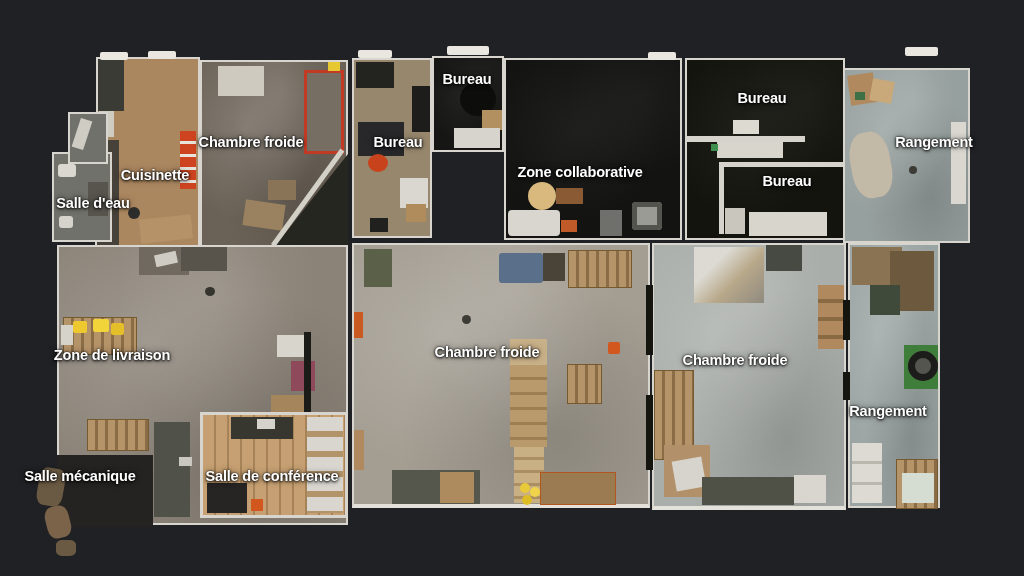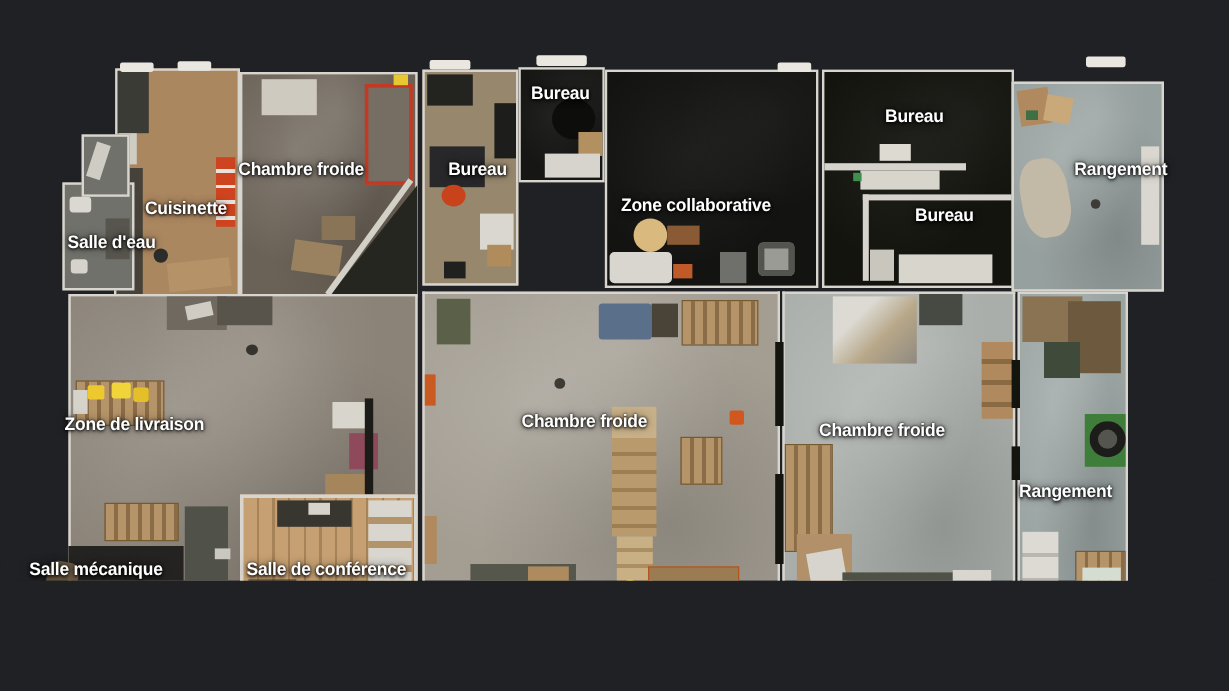--- a/index.html
+++ b/index.html
@@ -1,16 +1,16 @@
 <!DOCTYPE html>
 <html><head>
 <meta charset="utf-8">
 <style>
   html,body{margin:0;padding:0;background:#202124;}
-  .stage{position:relative;width:1024px;height:484px;background:#202124;overflow:hidden;
+  .stage{position:relative;width:1024px;height:576px;background:#202124;overflow:hidden;
          font-family:"Liberation Sans",sans-serif;border-radius:19px;}
   .room{position:absolute;box-sizing:border-box;border:2px solid #d8d5ce;}
   .f{position:absolute;}
   .tab{position:absolute;background:#e9e7e0;border-radius:2px;}
   .concrete::before{content:"";position:absolute;inset:0;pointer-events:none;
     background:radial-gradient(ellipse at 30% 35%, rgba(255,255,255,.16), transparent 55%),
                radial-gradient(ellipse at 70% 75%, rgba(0,0,0,.14), transparent 55%),
                radial-gradient(ellipse at 55% 15%, rgba(255,255,255,.10), transparent 45%);}
   .darkfloor::before{content:"";position:absolute;inset:0;pointer-events:none;
     background:radial-gradient(ellipse at 40% 40%, rgba(255,255,255,.05), transparent 60%),

